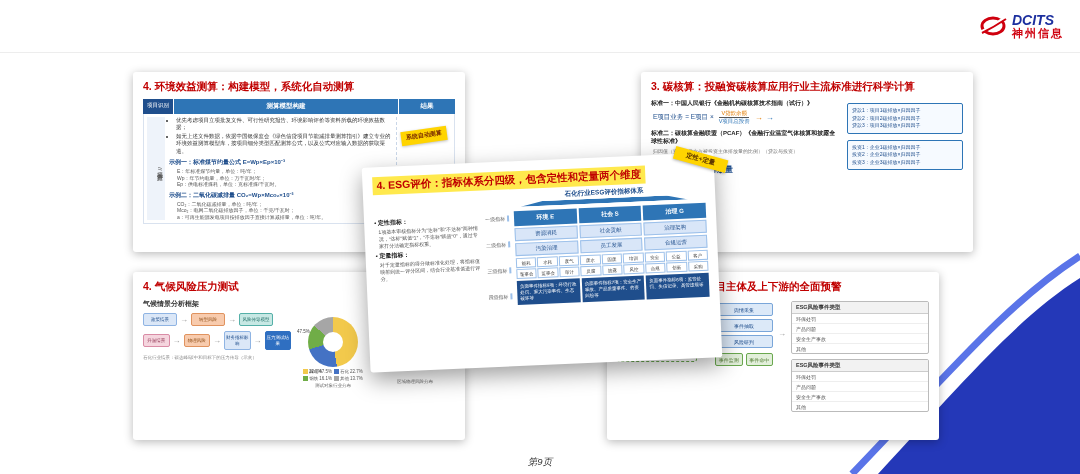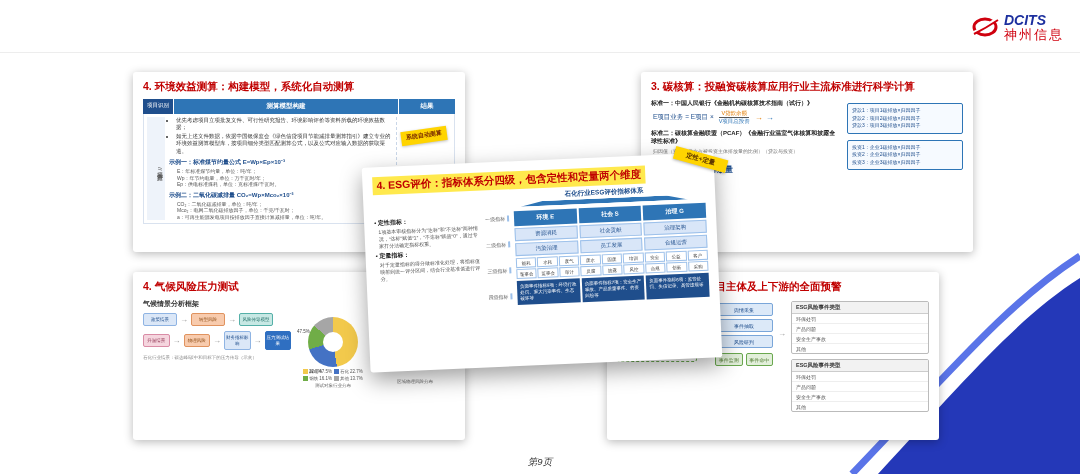--- a/index.html
+++ b/index.html
@@ -5,21 +5,21 @@
   html,body{margin:0;padding:0;}
   body{width:1080px;height:474px;overflow:hidden;background:#fff;font-family:"Liberation Sans",sans-serif;}
   .slide{position:relative;width:1080px;height:474px;background:#fff;overflow:hidden;}
 
   
   .header-title{position:absolute;left:27px;top:11px;font-size:21px;font-weight:bold;color:#15152e;letter-spacing:1px;}
   .header-line{position:absolute;left:0;right:0;top:52px;height:1px;background:#ededed;}
   .logo{position:absolute;right:16px;top:13px;display:flex;align-items:center;gap:5px;}
   .logo-text{display:flex;flex-direction:column;line-height:1.05;}
   .logo-brand{font-size:14px;font-weight:bold;font-style:italic;color:#1c2f9e;}
-  .logo-company{font-size:13px;color:#cf000e;letter-spacing:2px;font-weight:normal;}
+  .logo-company{font-size:11px;color:#cf000e;letter-spacing:2px;font-weight:bold;}
 
   
   .swoosh{position:absolute;right:0;bottom:0;z-index:0;}
 
   
   .footer{position:absolute;left:0;right:0;bottom:5px;text-align:center;font-size:9.5px;font-style:italic;color:#333;z-index:1;}
 
   
   .card{position:absolute;background:#fff;border-radius:3px;box-shadow:0 2px 10px rgba(0,0,0,.28);padding:8px 10px;box-sizing:border-box;z-index:2;}
   #card-env{left:133px;top:72px;width:332px;height:180px;}

